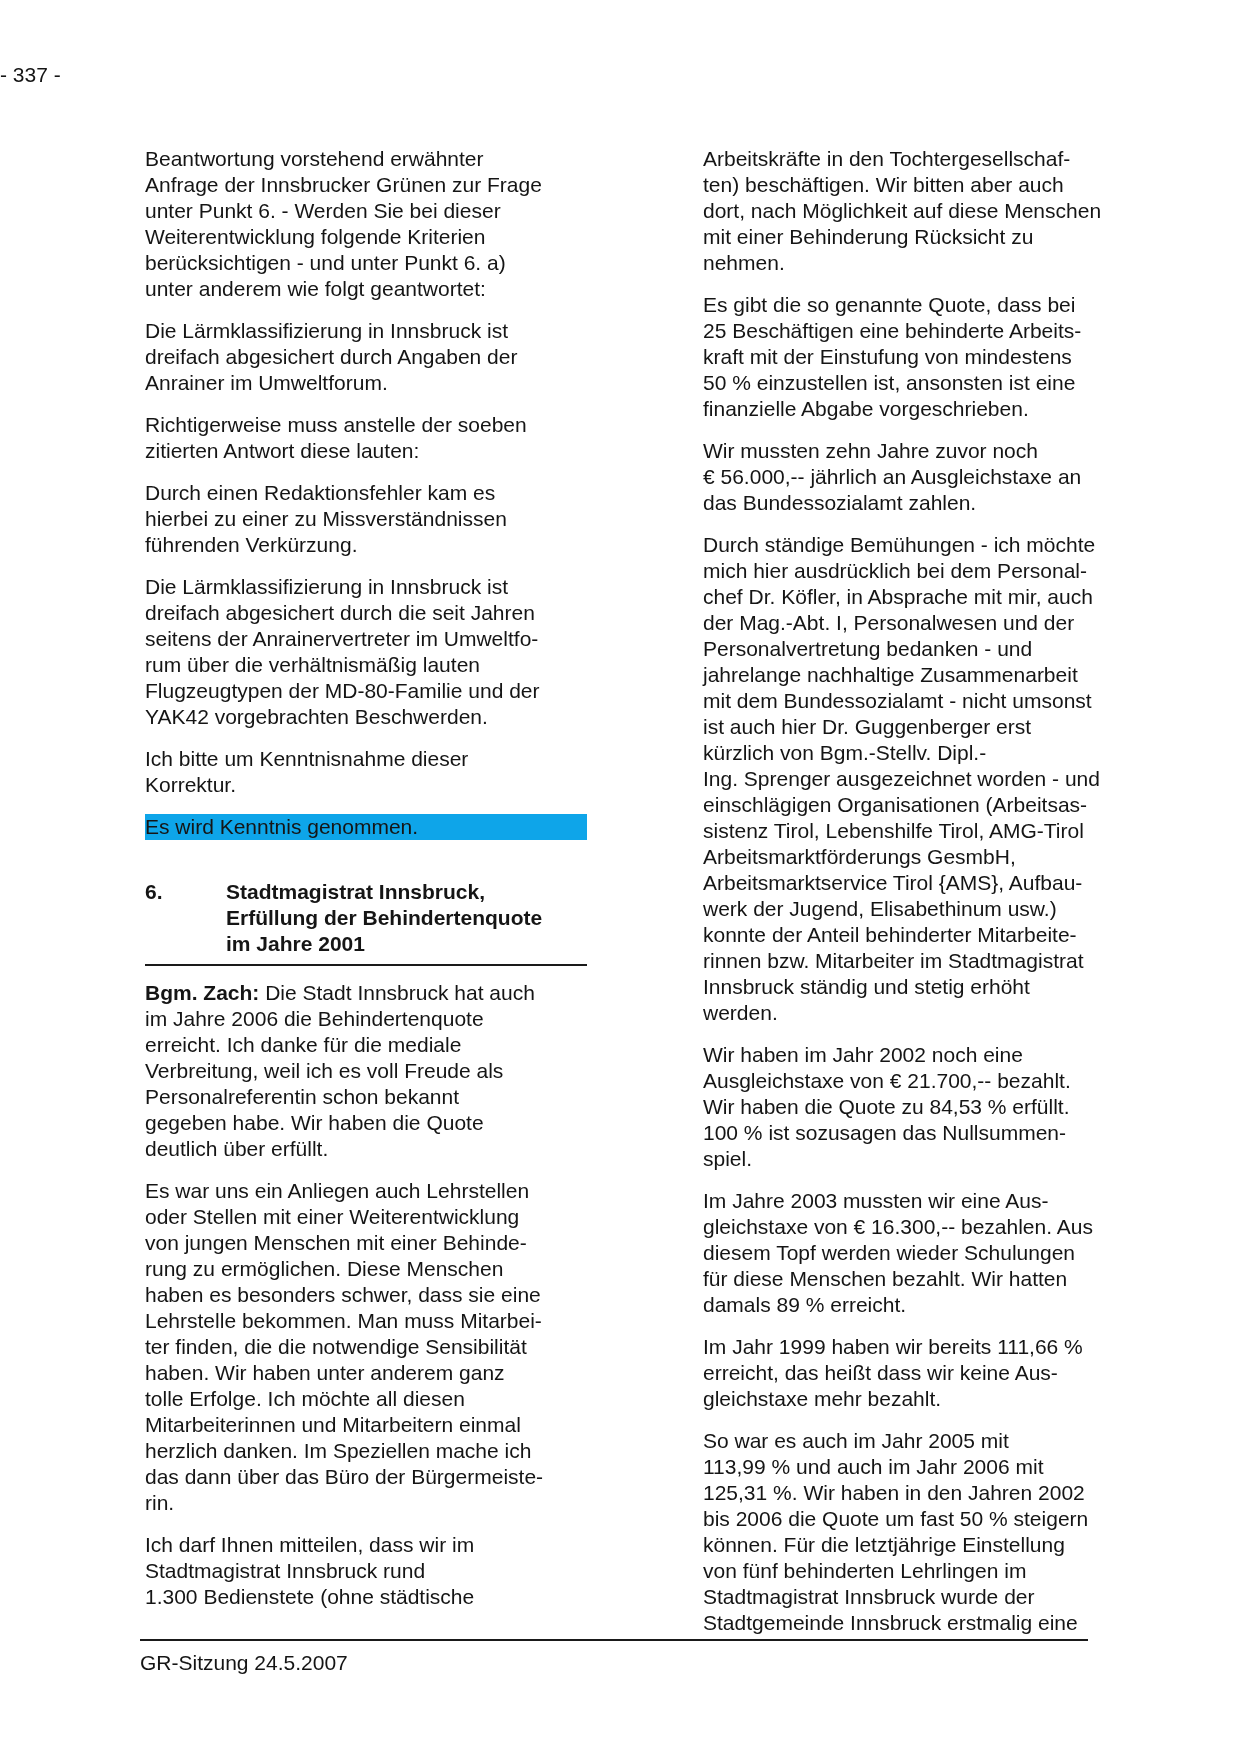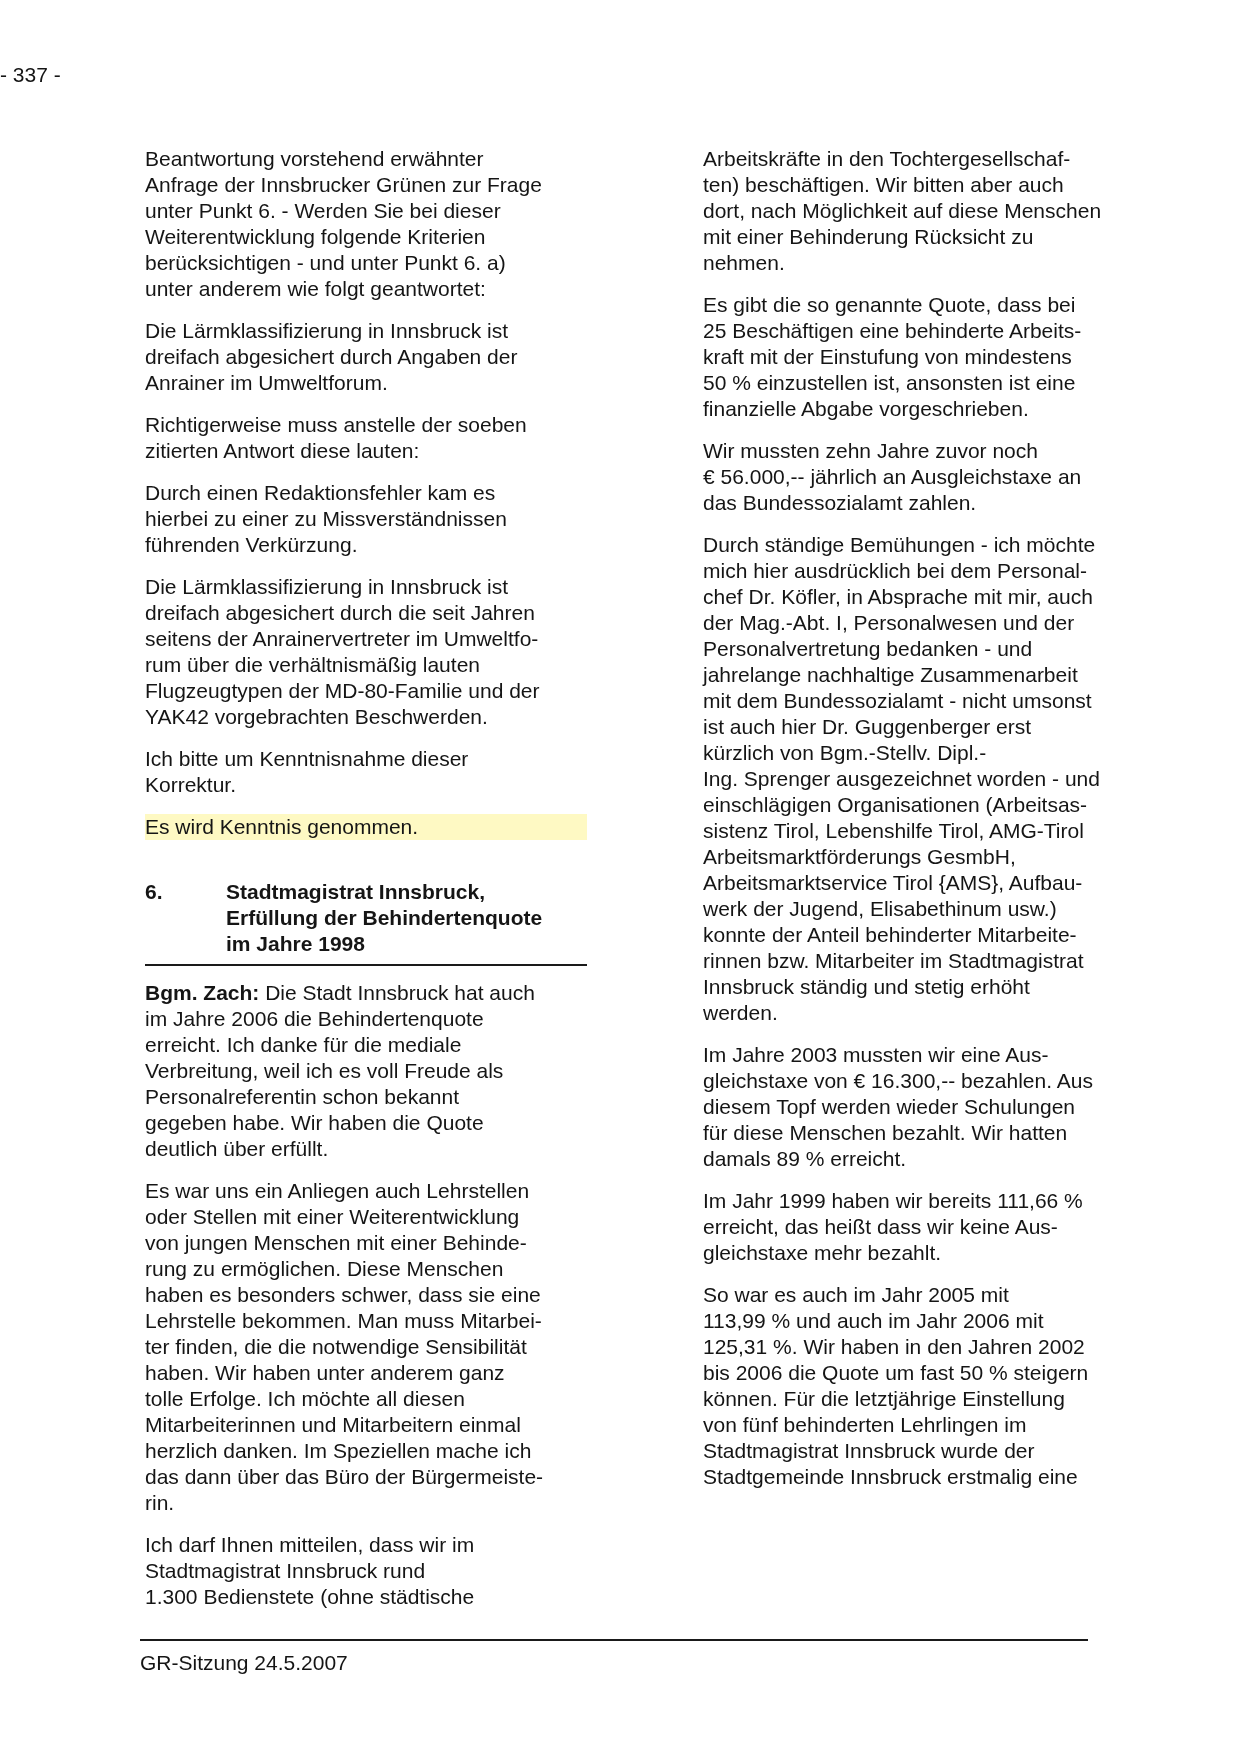--- a/index.html
+++ b/index.html
@@ -15,21 +15,21 @@
     position: absolute; top: 62px; left: 0; width: 1240px;
     font-size: 21px; line-height: 26px;
   }
   .col {
     position: absolute; top: 146px;
     font-size: 21px; line-height: 26px;
   }
   .col-left  { left: 145px; width: 442px; }
   .col-right { left: 688px; width: 442px; margin-left: 15px; }
   .para { margin: 0 0 16px 0; white-space: pre-line; }
-  .decision { background: #fef9c3; margin-bottom: 8px; }
+  .decision { background: #0ea5e9; margin-bottom: 8px; }
   .section {
     display: flex; align-items: flex-start;
     margin-top: 39px; padding-bottom: 7px; margin-bottom: 14px;
     border-bottom: 2px solid #1a1a1a;
     font-weight: bold;
   }
   .sec-num { width: 81px; flex: none; }
   .sec-title { flex: 1; white-space: pre-line; }
   .speaker { font-weight: bold; margin-top: 18px; }
   .footer {
@@ -65,21 +65,21 @@
 rum über die verhältnismäßig lauten
 Flugzeugtypen der MD-80-Familie und der
 YAK42 vorgebrachten Beschwerden.</p>
   <p class="para">Ich bitte um Kenntnisnahme dieser
 Korrektur.</p>
   <p class="para decision">Es wird Kenntnis genommen.</p>
   <div class="section">
     <div class="sec-num">6.</div>
     <div class="sec-title">Stadtmagistrat Innsbruck,
 Erfüllung der Behindertenquote
-im Jahre 1998</div>
+im Jahre 2001</div>
   </div>
   <p class="para"><b class="speaker">Bgm. Zach:</b> <span>Die Stadt Innsbruck hat auch
 im Jahre 2006 die Behindertenquote
 erreicht. Ich danke für die mediale
 Verbreitung, weil ich es voll Freude als
 Personalreferentin schon bekannt
 gegeben habe. Wir haben die Quote
 deutlich über erfüllt.</span></p>
   <p class="para">Es war uns ein Anliegen auch Lehrstellen
 oder Stellen mit einer Weiterentwicklung
@@ -125,20 +125,25 @@
 Ing. Sprenger ausgezeichnet worden - und
 einschlägigen Organisationen (Arbeitsas-
 sistenz Tirol, Lebenshilfe Tirol, AMG-Tirol
 Arbeitsmarktförderungs GesmbH,
 Arbeitsmarktservice Tirol {AMS}, Aufbau-
 werk der Jugend, Elisabethinum usw.)
 konnte der Anteil behinderter Mitarbeite-
 rinnen bzw. Mitarbeiter im Stadtmagistrat
 Innsbruck ständig und stetig erhöht
 werden.</p>
+  <p class="para">Wir haben im Jahr 2002 noch eine
+Ausgleichstaxe von € 21.700,-- bezahlt.
+Wir haben die Quote zu 84,53 % erfüllt.
+100 % ist sozusagen das Nullsummen-
+spiel.</p>
   <p class="para">Im Jahre 2003 mussten wir eine Aus-
 gleichstaxe von € 16.300,-- bezahlen. Aus
 diesem Topf werden wieder Schulungen
 für diese Menschen bezahlt. Wir hatten
 damals 89 % erreicht.</p>
   <p class="para">Im Jahr 1999 haben wir bereits 111,66 %
 erreicht, das heißt dass wir keine Aus-
 gleichstaxe mehr bezahlt.</p>
   <p class="para">So war es auch im Jahr 2005 mit
 113,99 % und auch im Jahr 2006 mit

